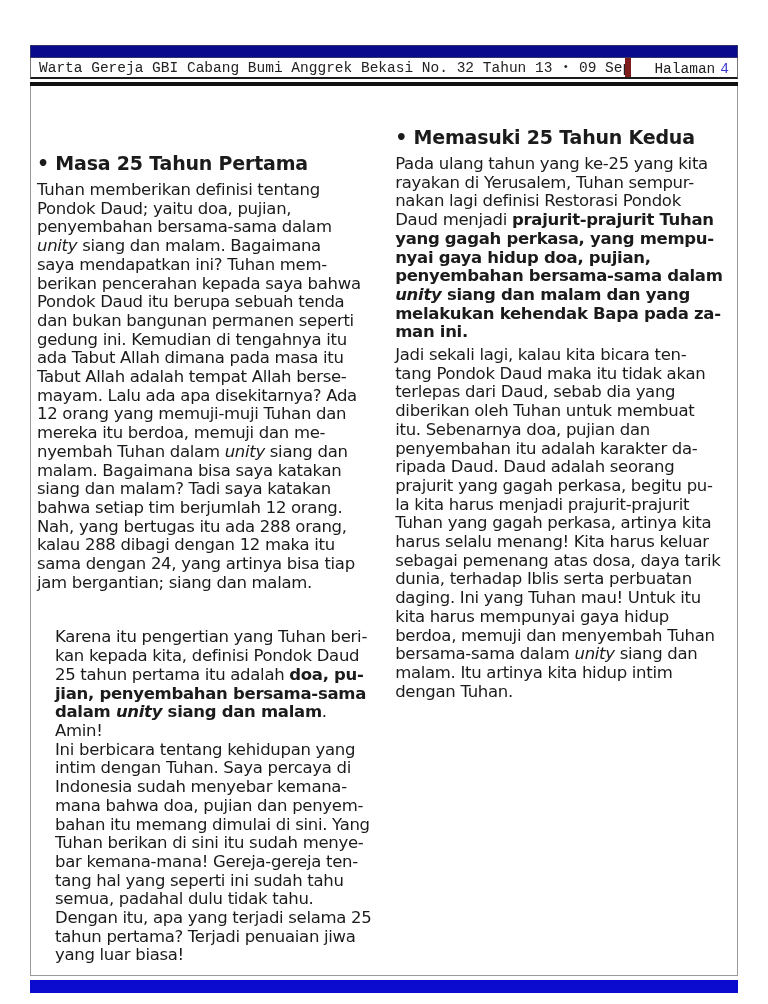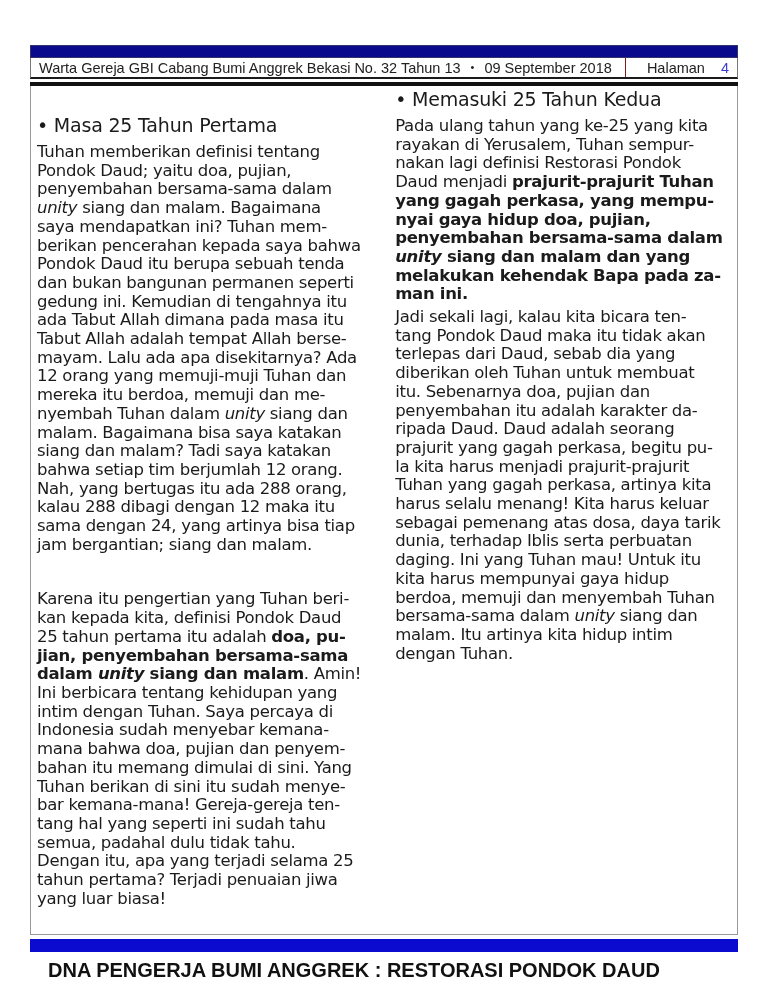--- a/index.html
+++ b/index.html
@@ -16,50 +16,50 @@
   .topbar {
     height:13px;
     background:var(--topbar_color,#0a0a8c);
     border:1px solid #33336a;
   }
   .header-row {
     display:flex; align-items:center;
     height:21px;
     border-left:1px solid #777; border-right:1px solid #777;
     border-bottom:2px solid #1a1a1a;
-    font-family:Liberation Sans, sans-serif;
+    font-family:Liberation Mono, monospace;
     font-size:14.5px; color:#222;
     white-space:nowrap;
   }
   .header-left { flex:1 1 auto; padding-left:8px; display:flex; align-items:center; gap:10px; overflow:hidden; }
   .header-left .dot { font-size:11px; position:relative; top:-1px; }
   .header-right {
-    flex:0 0 112px; border-left:1px solid #7f1d1d;
+    flex:0 0 112px; border-left:6px solid #7f1d1d;
     text-align:right; padding-right:8px; height:100%;
-    display:flex; align-items:center; justify-content:flex-end; gap:16px;
+    display:flex; align-items:flex-end; justify-content:flex-end; gap:5px;
   }
   .pagenum { color:var(--pagenum_color,#3c3cd2); }
 
   .rule-gap { height:3px; }
   .rule-thick { height:4px; background:#111; }
 
   
   .content {
     display:flex;
     border-left:1px solid #999; border-right:1px solid #999;
     border-bottom:1px solid #999;
     min-height:849px;
   }
   .col { font-size:16.5px; line-height:18.7px; letter-spacing:-0.3px; }
   .col-left  { flex:0 0 49.6%; padding:28px 6px 10px 6px; }
   .col-right { flex:1 1 auto;  padding:2px 4px 10px 14px; }
-  .heading { font-weight:normal; font-size:19px; line-height:22px; margin-bottom:7px; letter-spacing:-0.2px; }
+  .heading { font-weight:bold; font-size:19px; line-height:22px; margin-bottom:7px; letter-spacing:-0.2px;margin-top:38px; }
   .para { white-space:pre-line; margin-top:4px; }
   .para:first-child { margin-top:0; }
-  .para.para-large { margin-top:36px; }
+  .para.para-large { margin-top:36px;margin-left:18px; }
   .b { font-weight:bold; }
   .i { font-style:italic; }
 
   
   .footer-gap { height:4px; }
   .bottombar {
     height:13px;
     background:var(--bottombar_color,#0b0bd0);
   }
   .footer-text {

